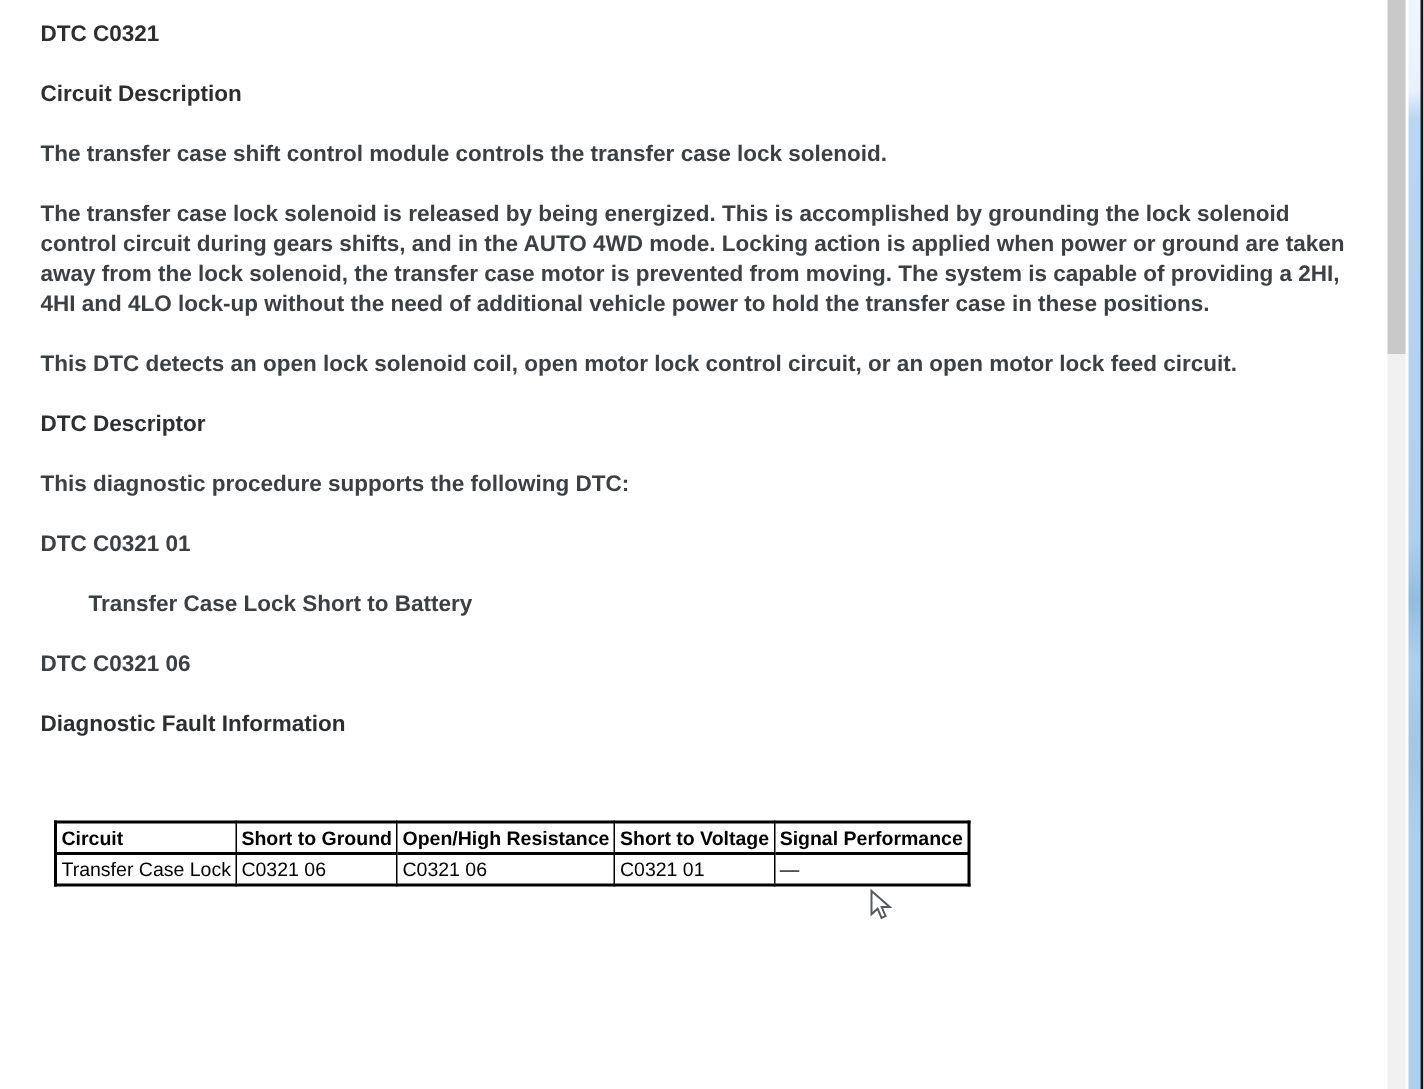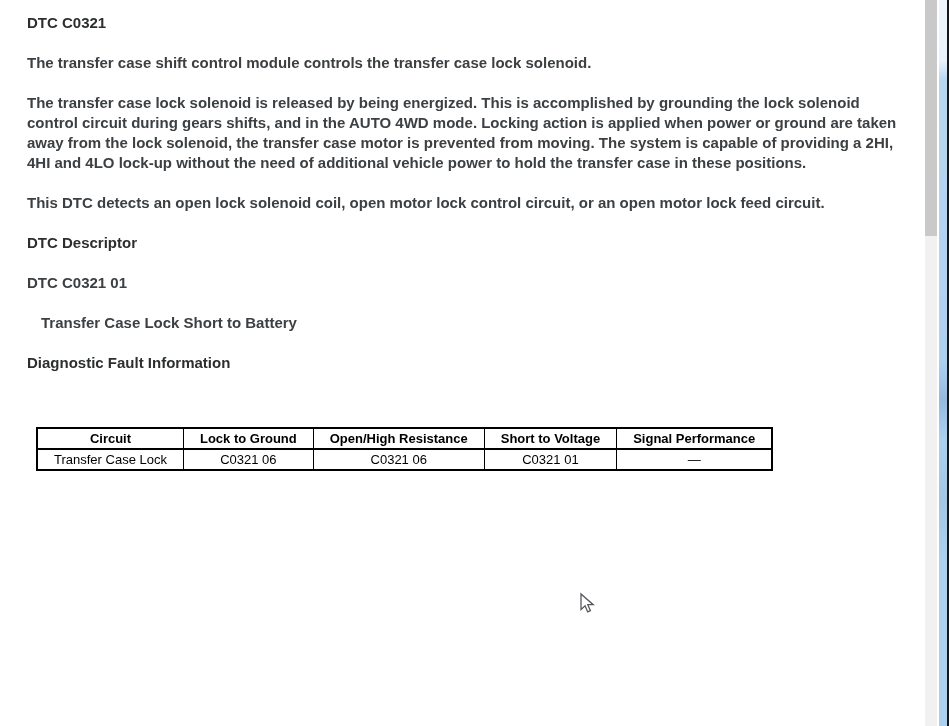--- a/index.html
+++ b/index.html
@@ -18,40 +18,40 @@
     width: 878px;
     color: #3d4043;
     font-size: 15px;
     line-height: 20px;
   }
   .block { margin: 0 0 20px 0; font-weight: bold; }
   .heading {
     font-weight: bold;
     color: #2c2e30;
   }
-  .indent { margin-left: 14px; }
+  .indent { margin-left: 32px; }
   .doc-link {
     color: #2570bf;
     text-decoration: none;
     cursor: pointer;
   }
 
   table.fault-table {
     border-collapse: collapse;
     margin-top: 54px;
     margin-left: 9px;
     color: #000;
     font-size: 13px;
     line-height: 15px;
     border: 2px solid #000;
   }
   table.fault-table th, table.fault-table td {
     border: 1px solid #000;
-    padding: 2px 16px;
-    text-align: center;
+    padding: 2px 3px;
+    text-align: left;
     white-space: nowrap;
   }
   table.fault-table th { font-weight: bold; border-bottom: 2px solid #000; }
   td.cell-left { text-align: left; padding-left: 2px; padding-right: 2px; }
 
   
   .scroll-track {
     position: absolute;
     left: 925px; top: 0;
     width: 12px; height: 726px;
@@ -92,44 +92,47 @@
 </style>
 </head>
 <body>
 
 <div class="page">
 
   <div class="content">
 
     <div class="block heading">DTC C0321</div>
 
+    <div class="block heading">Circuit Description</div>
 
     <p class="block">The transfer case shift control module controls the transfer case lock solenoid.</p>
 
     <p class="block">The transfer case lock solenoid is released by being energized. This is accomplished by grounding the lock solenoid control circuit during gears shifts, and in the AUTO 4WD mode. Locking action is applied when power or ground are taken away from the lock solenoid, the transfer case motor is prevented from moving. The system is capable of providing a 2HI, 4HI and 4LO lock-up without the need of additional vehicle power to hold the transfer case in these positions.</p>
 
     <p class="block">This DTC detects an open lock solenoid coil, open motor lock control circuit, or an open motor lock feed circuit.</p>
 
     <div class="block heading">DTC Descriptor</div>
 
+    <p class="block">This diagnostic procedure supports the following DTC:</p>
 
     <p class="block">DTC C0321 01</p>
 
     <p class="block indent">Transfer Case Lock Short to Battery</p>
 
+    <p class="block">DTC C0321 06</p>
 
 
     <div class="block heading">Diagnostic Fault Information</div>
 
 
     <table class="fault-table">
       <thead>
         <tr>
           <th style="width:115px">Circuit</th>
-          <th style="width:100px">Lock to Ground</th>
+          <th style="width:100px">Short to Ground</th>
           <th style="width:136px">Open/High Resistance</th>
           <th style="width:100px">Short to Voltage</th>
           <th style="width:124px">Signal Performance</th>
         </tr>
       </thead>
       <tbody>
         <tr>
           <td class="cell-left">Transfer Case Lock</td>
           <td>C0321 06</td>
           <td>C0321 06</td>

